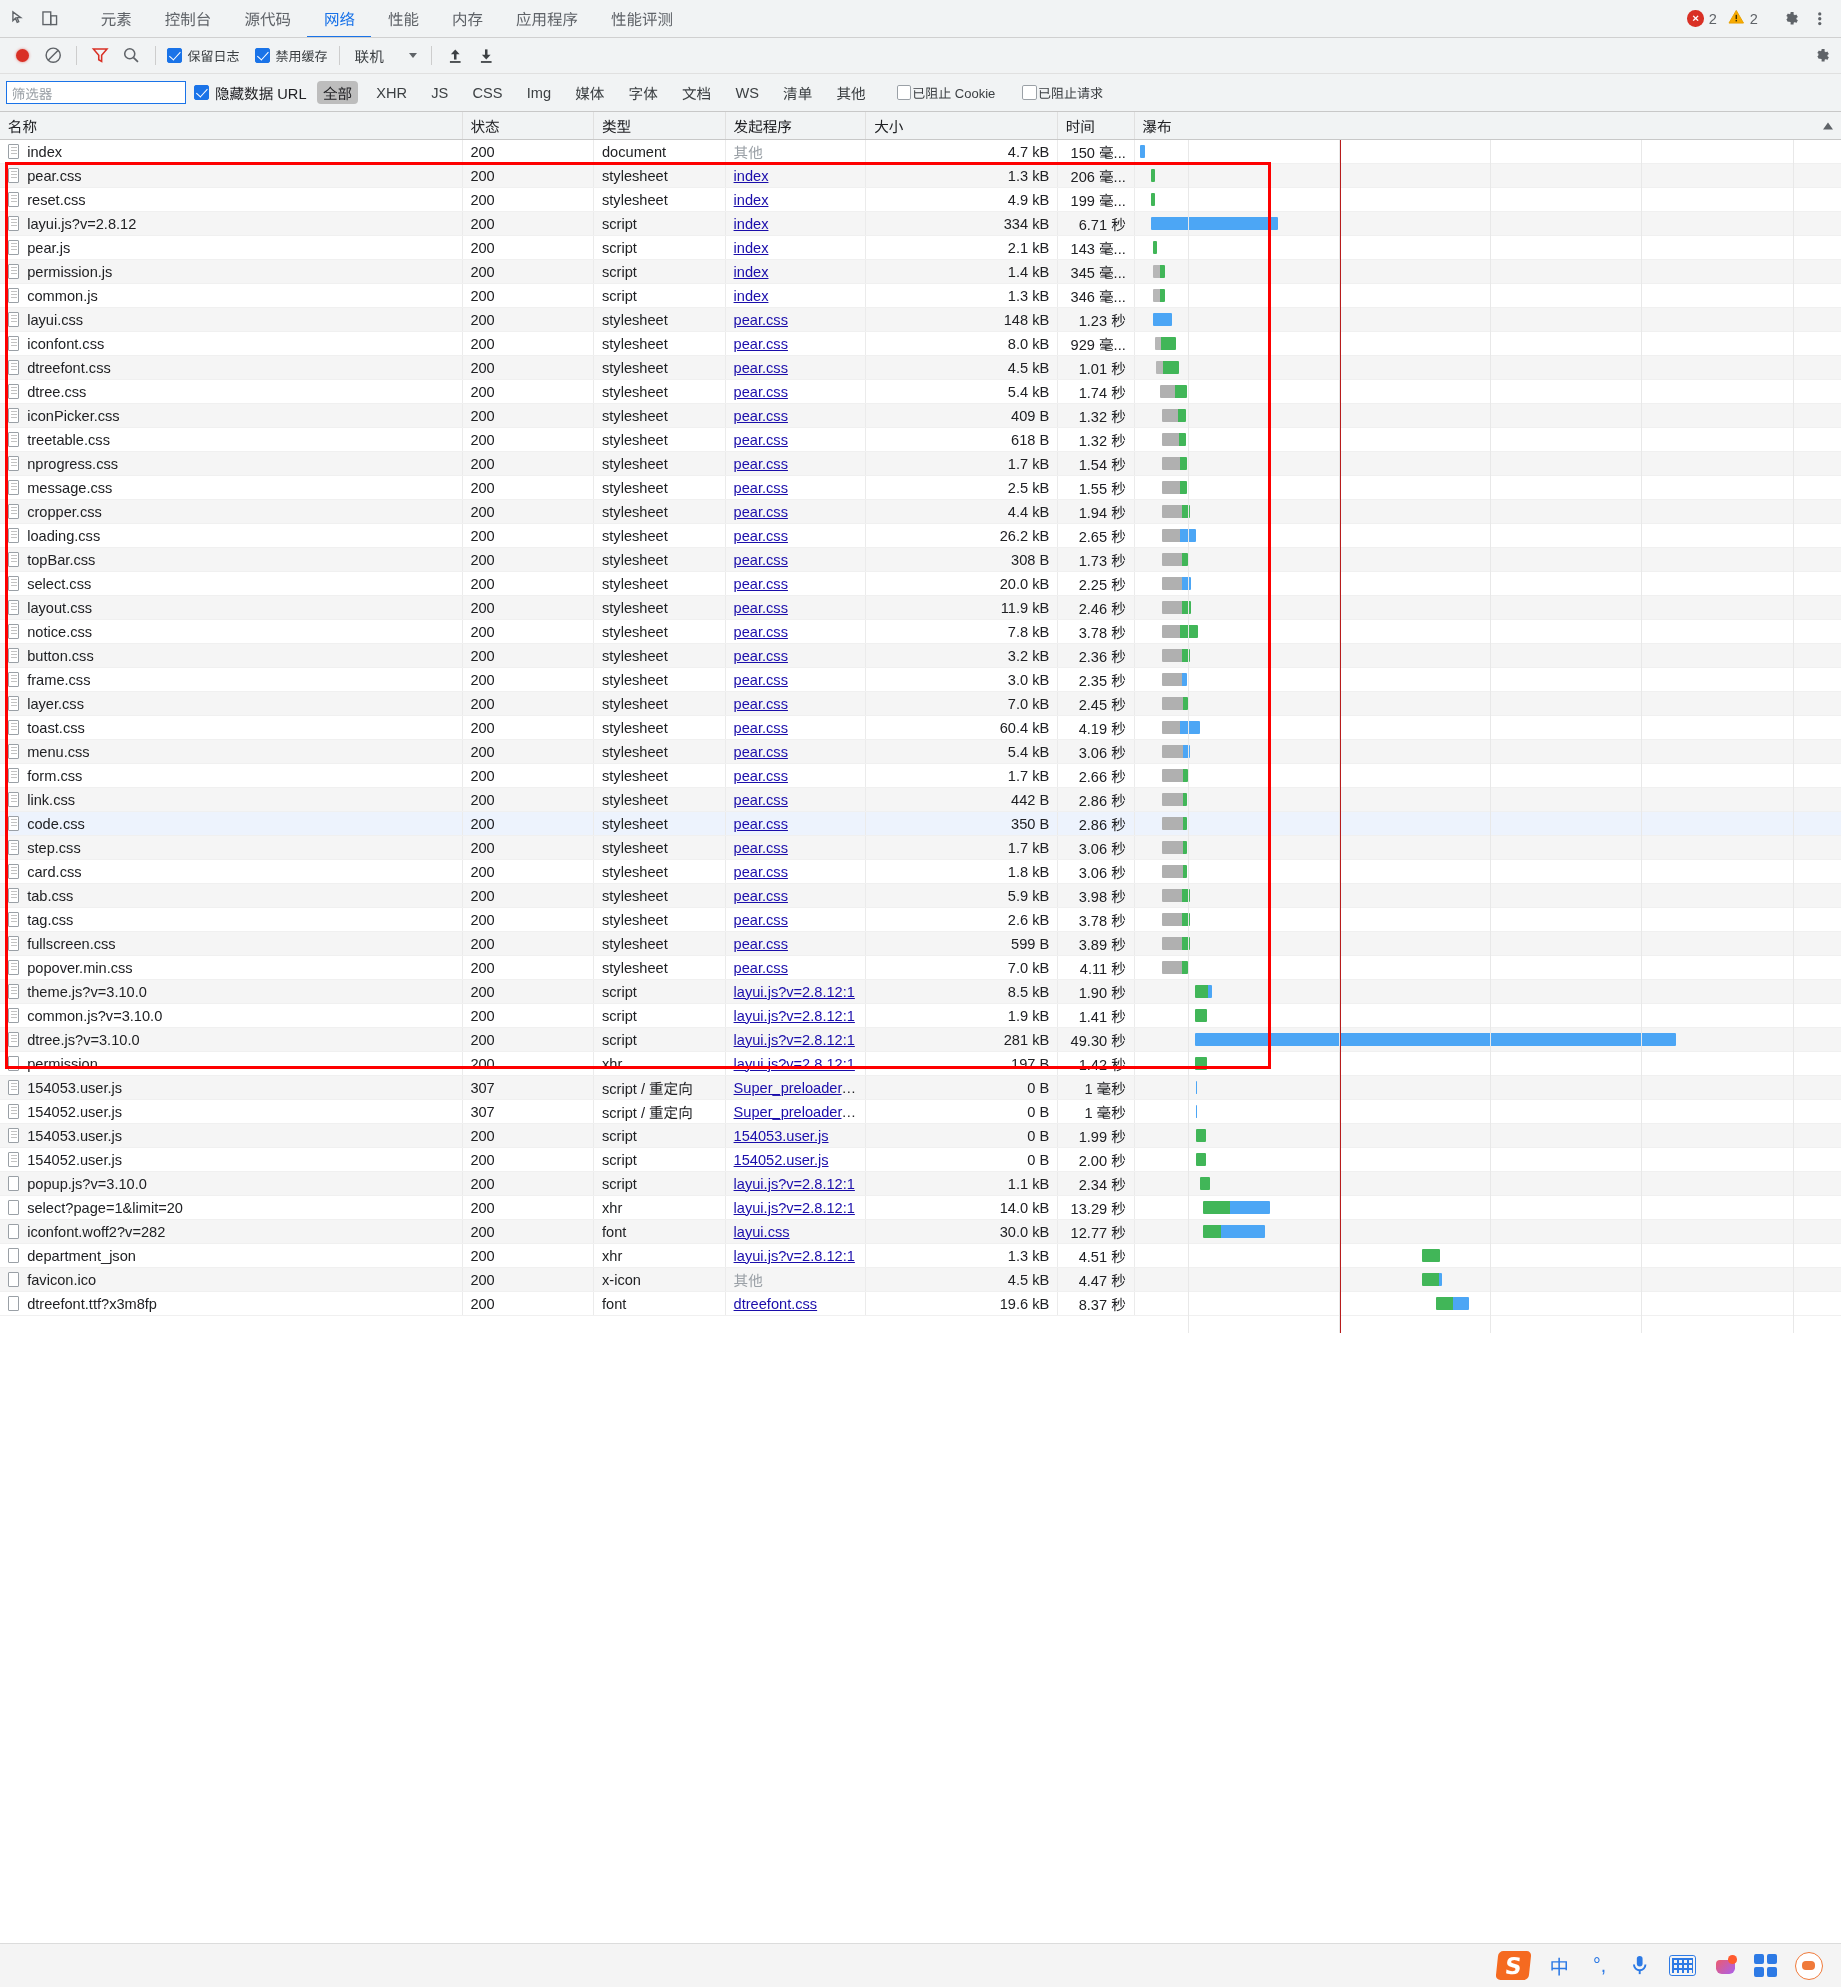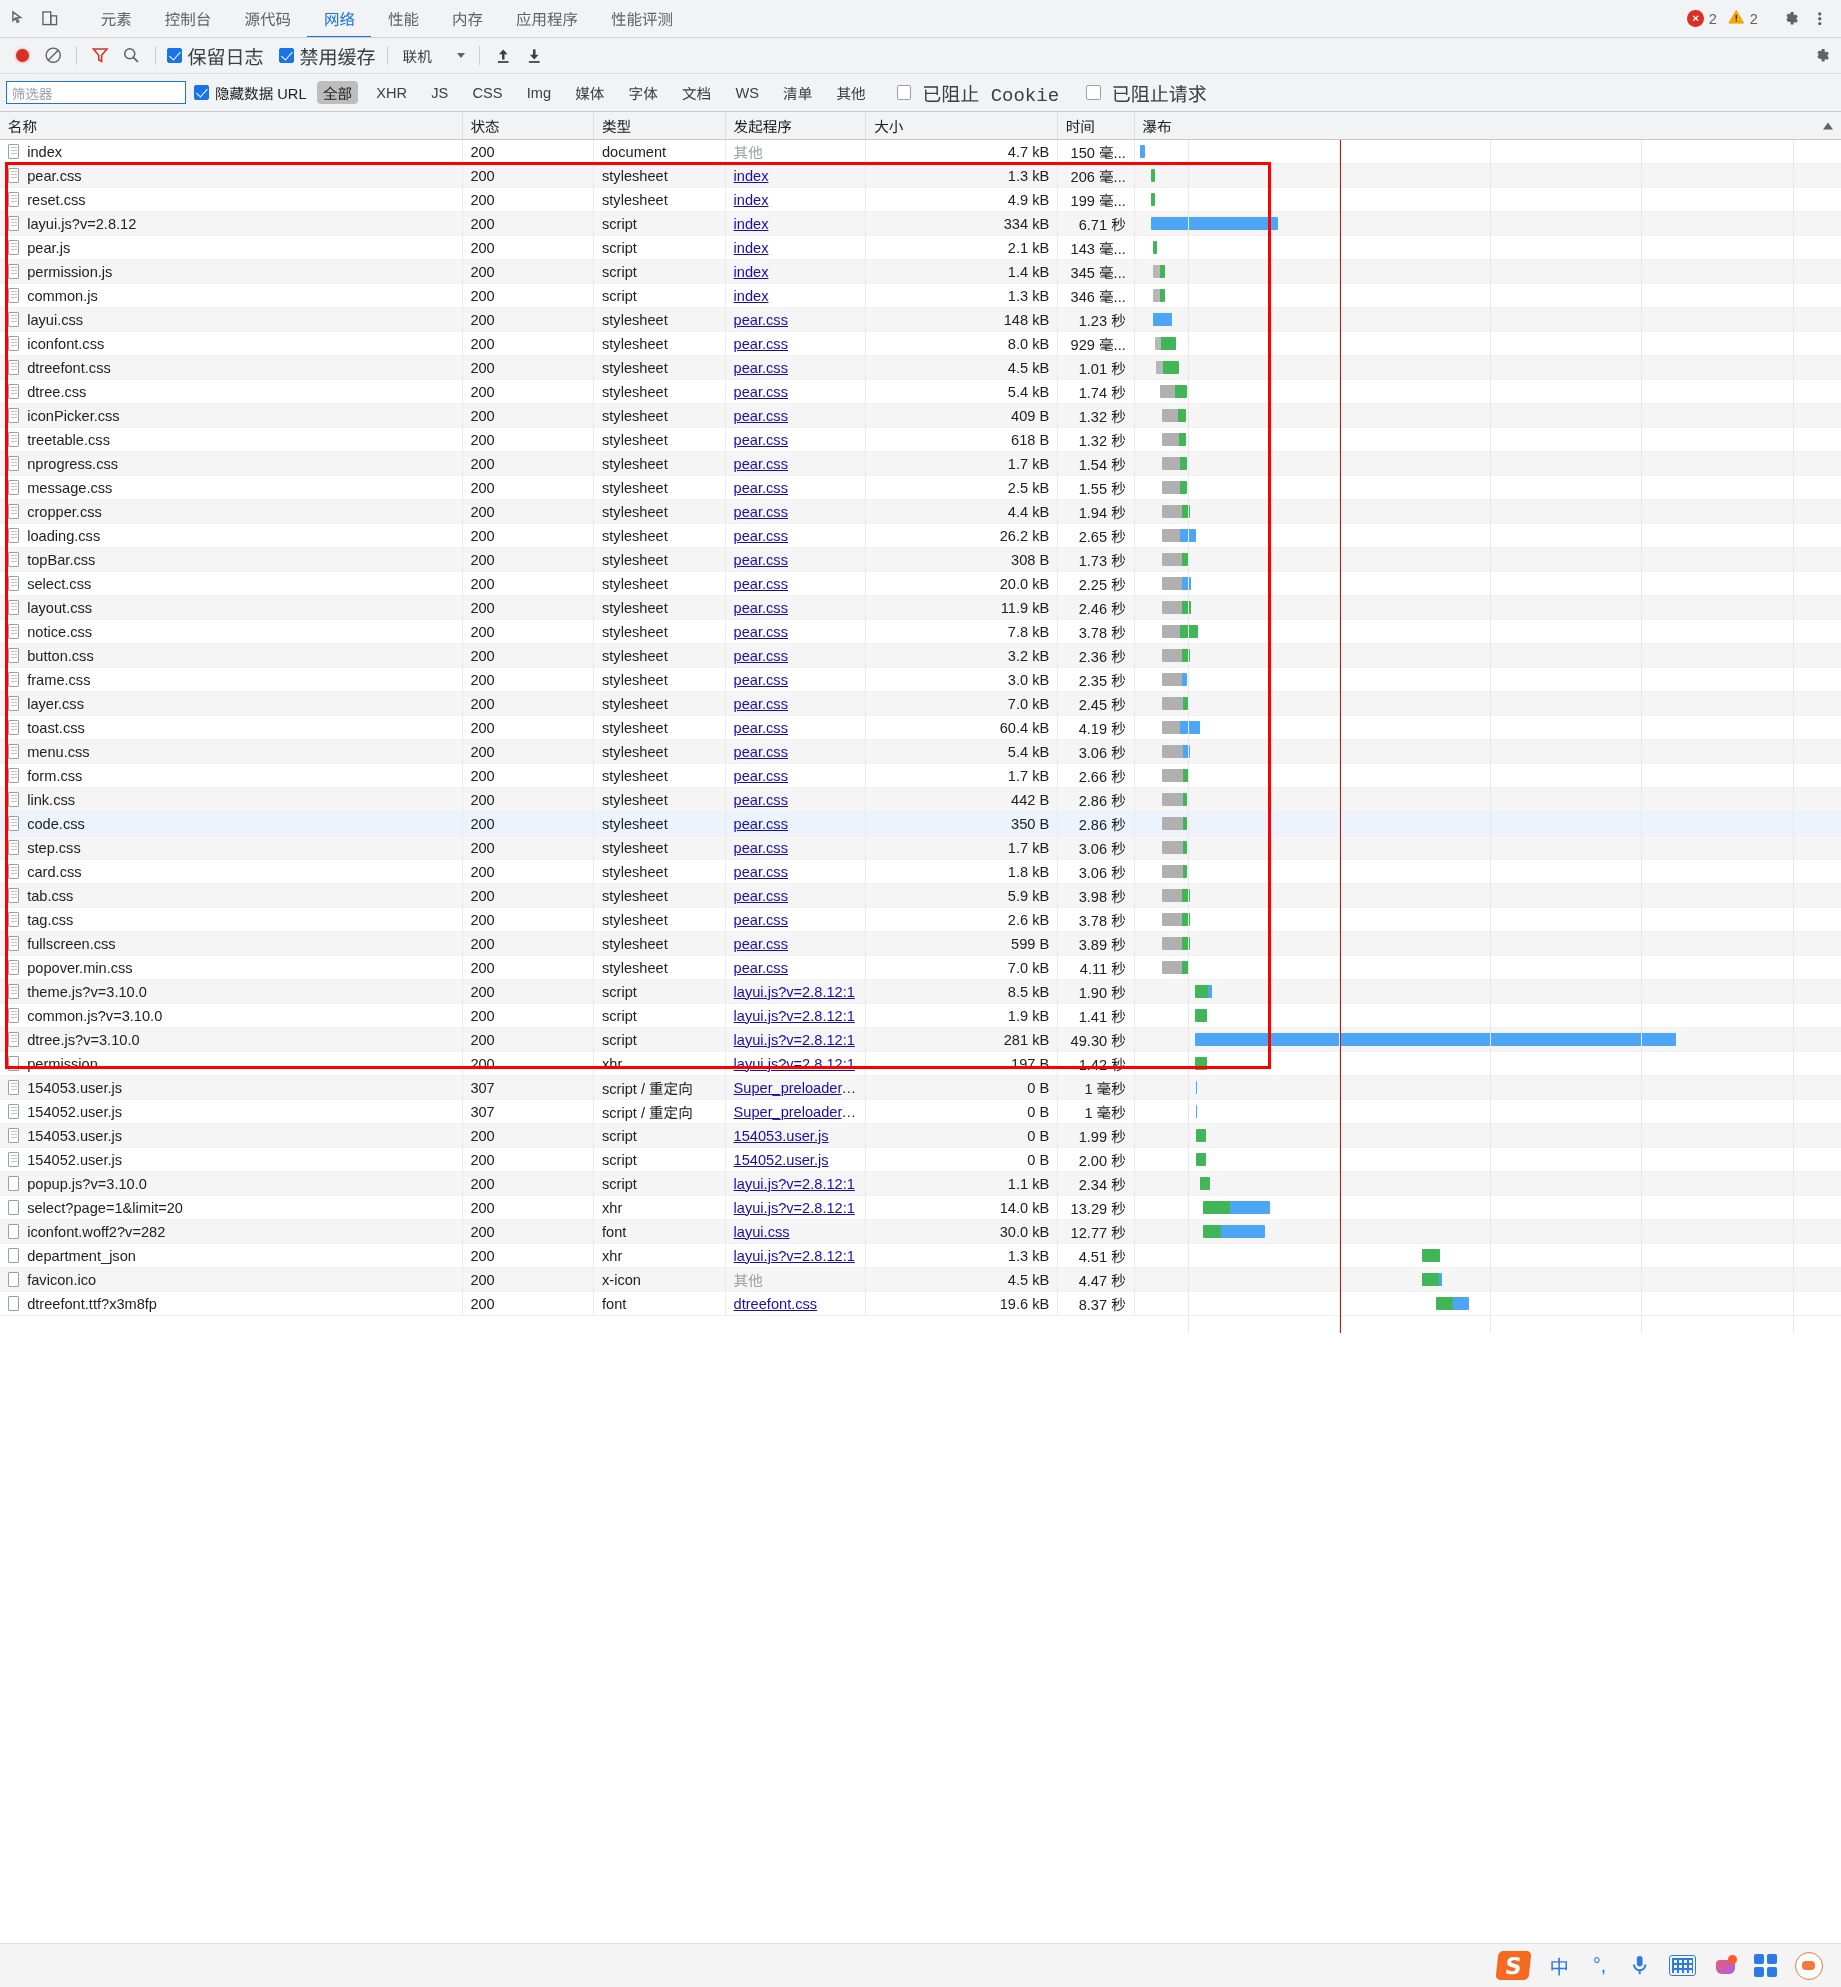--- a/index.html
+++ b/index.html
@@ -39,21 +39,21 @@
   .gear,.kebab{width:25px;height:25px;display:flex;align-items:center;justify-content:center;color:#5f6368;cursor:pointer;}
 
   
   .nettoolbar{
     height:35px;min-height:35px;background:#f1f3f4;border-bottom:1px solid #e0e0e0;
     display:flex;align-items:center;padding:0 7.8px;gap:1.9px;position:relative;
   }
   .nt-btn{width:29px;height:27px;display:flex;align-items:center;justify-content:center;cursor:pointer;color:#5f6368;}
   .rec-dot{width:13.6px;height:13.6px;border-radius:50%;background:#d93025;box-shadow:0 0 2.9px rgba(217,48,37,.6);}
   .vsep{width:1px;height:19.4px;background:#cdcdcd;margin:0 6.8px;}
-  .chk-wrap{display:flex;align-items:center;gap:5.8px;cursor:pointer;font-size:19px;color:#3c4043;padding:0 2.9px;}
+  .chk-wrap{display:flex;align-items:center;gap:5.8px;cursor:pointer;font-size:13px;color:#3c4043;padding:0 2.9px;}
   .cbox{width:14.6px;height:14.6px;border:1px solid #9aa0a6;border-radius:1.9px;background:#fff;box-sizing:border-box;display:inline-block;position:relative;}
   .cbox.on{background:#1a73e8;border-color:#1a73e8;}
   .cbox.on:after{
     content:"";position:absolute;left:3.9px;top:0px;width:4.9px;height:9.7px;
     border:solid #fff;border-width:0 1.9px 1.9px 0;transform:rotate(42deg);
   }
   .throttle{display:flex;align-items:center;gap:25px;font-size:14.6px;color:#3c4043;padding:0 5.8px;cursor:pointer;}
   .caret{border-left:4.9px solid transparent;border-right:4.9px solid transparent;border-top:5.8px solid #5f6368;}
   .nt-right{margin-left:auto;display:flex;align-items:center;}
 
@@ -65,21 +65,21 @@
   .filter-input{
     width:180px;height:23px;border:1px solid #1a73e8;background:#fff;
     font-size:13.6px;color:#9aa0a6;padding:0 4.9px;box-sizing:border-box;
     display:flex;align-items:center;outline:none;
   }
   .hide-url{display:flex;align-items:center;gap:5.8px;font-size:14.6px;color:#202124;cursor:pointer;white-space:nowrap;}
   .types{display:flex;align-items:center;gap:12.6px;font-size:14.6px;color:#3c4043;margin-left:1.9px;}
   .type-pill{padding:1px 5.8px;border-radius:3.9px;cursor:pointer;white-space:nowrap;}
   .type-pill.sel{background:#bdbdbd;color:#202124;}
   .blocked{display:flex;align-items:center;gap:21.3px;margin-left:13.6px;font-size:14.6px;color:#202124;}
-  .blocked .chk-wrap{gap:11px;font-family:Liberation Mono, monospace;}
+  .blocked .chk-wrap{gap:1px;}
 
   
   .tablewrap{flex:1;position:relative;overflow:hidden;background:#fff;}
   table.net{width:100%;border-collapse:collapse;table-layout:fixed;font-size:14.6px;}
   table.net th{
     background:#f1f3f4;font-weight:400;color:#202124;text-align:left;
     height:27px;padding:0 7.8px;border-right:1px solid #e0e0e0;
     border-bottom:1px solid #c8c8c8;font-size:14.6px;position:relative;
   }
   table.net td{

